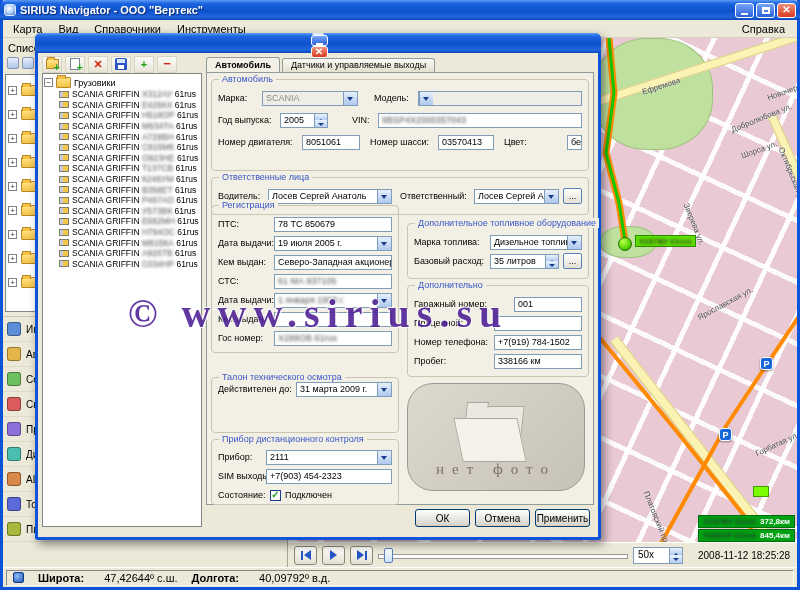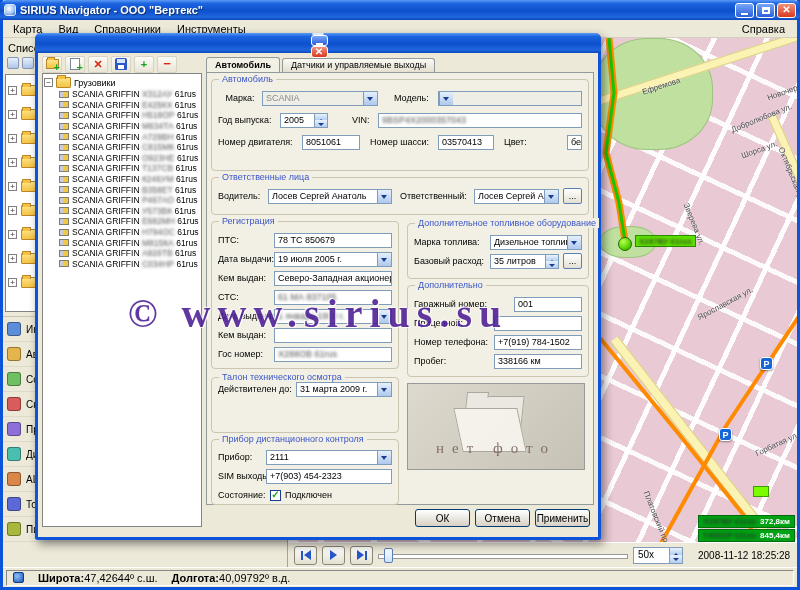--- a/index.html
+++ b/index.html
@@ -63,21 +63,21 @@
 .speed .spv{flex:1;padding:1px 0 0 4px;}
 .sarr{width:13px;display:flex;flex-direction:column;border-left:1px solid #7F9DB9;flex:none;}
 .su,.sd{flex:1;background:linear-gradient(#E9F2FD,#B4CDF0);position:relative;}
 .su::after{content:"";position:absolute;left:3px;top:2px;border:3px solid transparent;border-bottom:3px solid #1A3E8C;}
 .sd::after{content:"";position:absolute;left:3px;top:3px;border:3px solid transparent;border-top:3px solid #1A3E8C;}
 .mtime{font-size:10px;margin-left:10px;white-space:nowrap;}
 
 .statusbar{position:absolute;left:0;right:0;bottom:0;height:20px;background:#ECE9D8;border-top:1px solid #fff;display:flex;align-items:center;padding:0 3px;}
 .status-panel{flex:1;height:16px;border:1px solid;border-color:#888 #FFF #FFF #888;display:flex;align-items:center;gap:14px;padding:0 6px;font-size:11px;}
 .st-ico{width:11px;height:11px;border-radius:2px;background:radial-gradient(circle at 35% 35%,#8FC0F8,#1B52B8);border:1px solid #123C86;flex:none;}
-.st-pair{display:flex;gap:0;white-space:nowrap;}
+.st-pair{display:flex;gap:20px;white-space:nowrap;}
 
 .dialog{position:absolute;left:32px;top:33px;width:566px;height:507px;background:#ECE9D8;border:3px solid #0B53D8;border-top:none;border-radius:6px 6px 3px 3px;box-shadow:3px 4px 10px rgba(0,0,0,.45);z-index:10;}
 .dlg-title{height:20px;margin:0 -3px;background:linear-gradient(180deg,#5A9AF5 0%,#1B63E0 18%,#0E50CC 55%,#2066DE 85%,#0A46BA 100%);border-radius:6px 6px 0 0;display:flex;align-items:center;padding:0 4px;color:#fff;font-size:11px;font-weight:bold;flex-direction:column;}
 .dlg-title .tb-btn{width:17px;height:14px;}
 .dlg-body{position:absolute;top:20px;left:0;right:0;bottom:0;}
 .toolbar{position:absolute;left:4px;top:2px;width:162px;height:18px;display:flex;gap:3px;align-items:center;}
 .tool-btn{width:20px;height:17px;display:flex;align-items:center;justify-content:center;position:relative;border:1px solid #D8D4C4;border-radius:2px;background:linear-gradient(#FBFAF6,#E9E5D6);}
 .ico-page{width:10px;height:12px;background:#fff;border:1px solid #7A8699;}
 .ico-plus{color:#18A018;font-weight:bold;font-size:11px;line-height:10px;}
 .ico-plus.over{position:absolute;right:1px;bottom:0;text-shadow:0 0 1px #fff;}
@@ -438,22 +438,22 @@
               <span class="ti-text">SCANIA GRIFFIN <i class="masked">С034НР</i> 61rus</span>
             </div>
           </div>
       </div>
 
       <div class="page">
 
         <div class="grp" style="left:4px;top:6px;right:4px;height:92px;">
           <span class="glg">Автомобиль</span>
           <div class="frow first">
-            <span class="lbl" style="width:44px;text-align:center;">Марка:</span>
-            <div class="combo dis" style="width:116px;">
+            <span class="lbl" style="width:44px;">Марка:</span>
+            <div class="combo dis" style="width:96px;">
                 <span class="cval">SCANIA</span>
                 <span class="carr"></span>
               </div>
             <span class="lbl" style="width:44px;margin-left:16px;">Модель:</span>
             <div class="combo dis" style="flex:1;">
                 <span class="carr"></span>
               </div>
           </div>
           <div class="frow" style="margin-top:6px;">
             <span class="lbl" style="width:62px;">Год выпуска:</span>
@@ -487,21 +487,21 @@
               </div>
             <span class="lbl" style="width:74px;margin-left:8px;">Ответственный:</span>
             <div class="combo" style="flex:1;">
                 <span class="cval">Лосев Сергей Анатоль</span>
                 <span class="carr"></span>
               </div>
             <button class="dots-btn">...</button>
           </div>
         </div>
 
-        <div class="grp" style="left:4px;top:148px;width:188px;height:148px;">
+        <div class="grp" style="left:4px;top:132px;width:188px;height:148px;">
           <span class="glg">Регистрация</span>
           <div class="frow first">
             <span class="lbl" style="width:56px;">ПТС:</span>
             <div class="txt" style="flex:1;">78 ТС 850679</div>
           </div>
           <div class="frow">
             <span class="lbl" style="width:56px;">Дата выдачи:</span>
             <div class="combo" style="flex:1;">
                 <span class="cval">19   июля   2005 г.</span>
                 <span class="carr"></span>
@@ -600,21 +600,21 @@
           <div class="frow">
             <span class="lbl" style="width:80px;">Номер телефона:</span>
             <div class="txt" style="flex:1;">+7(919) 784-1502</div>
           </div>
           <div class="frow">
             <span class="lbl" style="width:80px;">Пробег:</span>
             <div class="txt" style="flex:1;">338166 км</div>
           </div>
         </div>
 
-        <div class="photo" style="left:200px;top:310px;right:8px;height:87px;">
+        <div class="photo" style="left:200px;top:310px;right:8px;height:108px;border-radius:26px;">
           <div class="bigfolder">
               <div class="bf-back"></div>
               <div class="bf-front"></div>
             </div>
           <div class="nophoto">нет  фото</div>
         </div>
       </div>
 
       <div class="btnrow">
         <button class="xpbtn">ОК</button>

